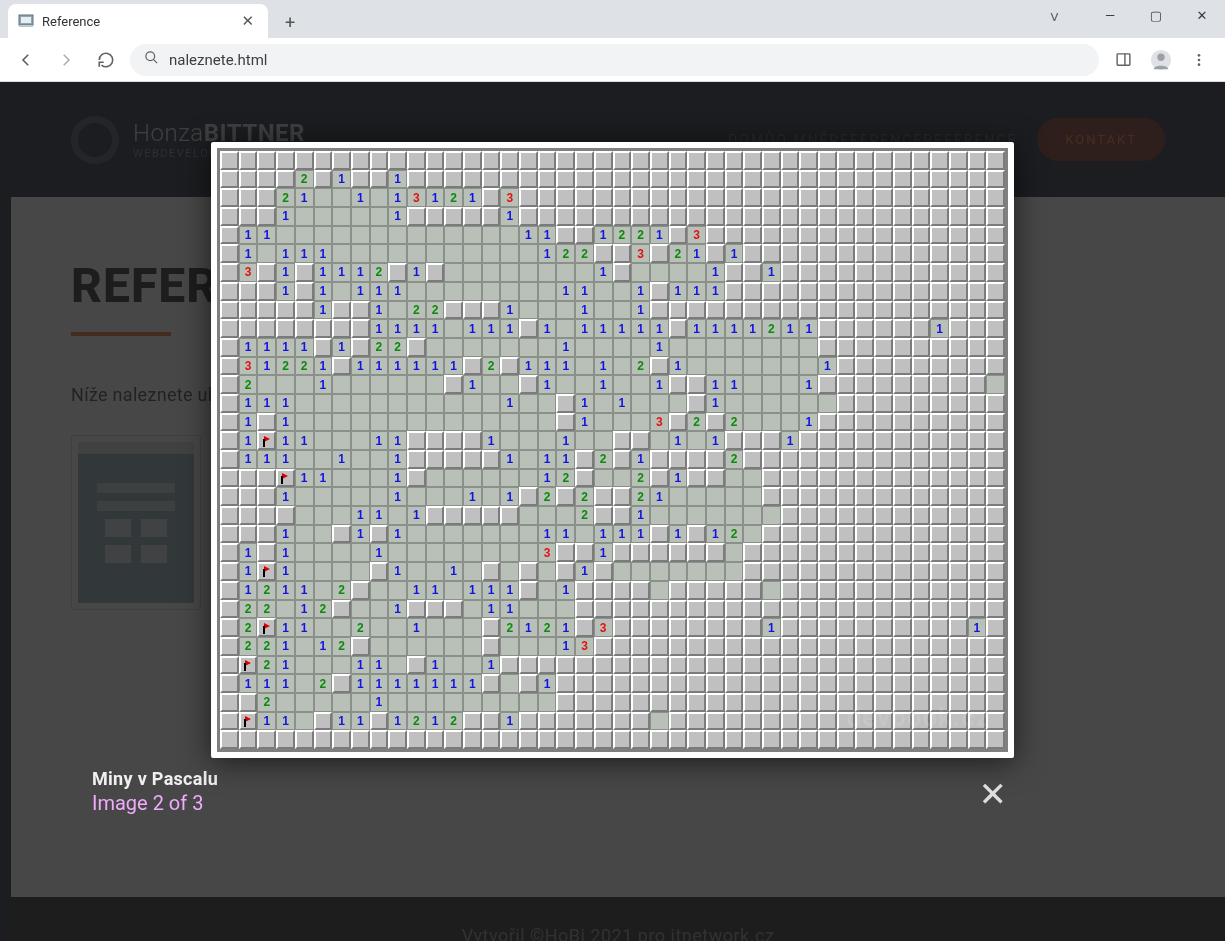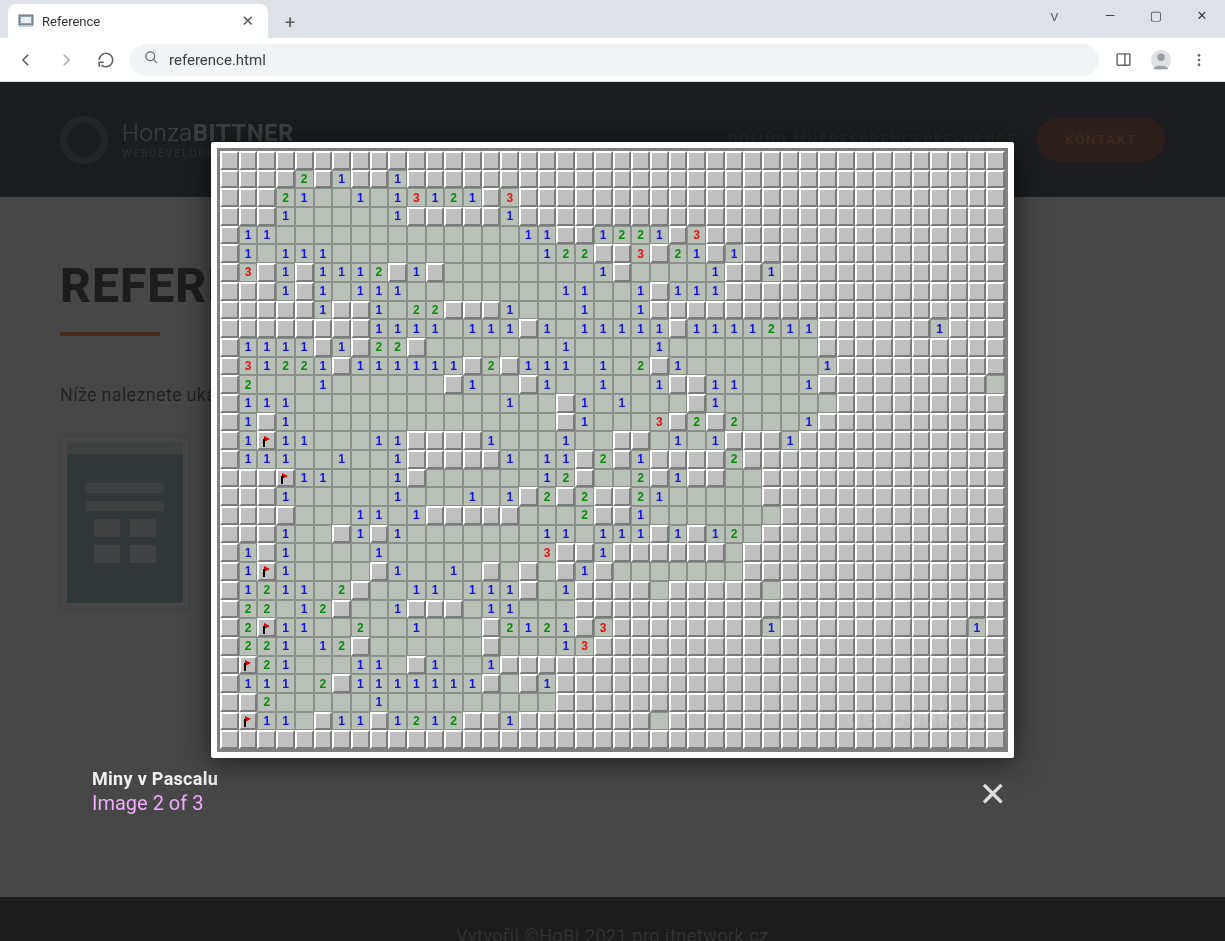--- a/index.html
+++ b/index.html
@@ -118,20 +118,21 @@
     display: flex;
     gap: 6px;
     align-items: center;
   }
   
   .page {
     flex: 1;
     position: relative;
     background: #0d1b2a;
     overflow: hidden;
+    padding-left: 11px;
   }
   .site-header {
     height: 115px;
     display: flex;
     align-items: center;
     padding: 0 60px;
     gap: 14px;
   }
   .logo-circle {
     width: 48px;
@@ -378,21 +379,21 @@
         <svg width="18" height="18" viewBox="0 0 24 24" fill="none" stroke="#5f6368" stroke-width="2.2">
           <path d="M3 12a9 9 0 1 1 3 6.7"></path>
           <path d="M3 21v-6h6"></path>
         </svg>
       </div>
     <div class="address-bar">
       <span><svg width="15" height="15" viewBox="0 0 24 24" fill="none" stroke="#5f6368" stroke-width="2">
             <circle cx="10" cy="10" r="7"></circle>
             <path d="M21 21l-6-6"></path>
           </svg></span>
-      <span>reference.html</span>
+      <span>naleznete.html</span>
     </div>
     <div class="right-icons">
       <div class="tool-icon">
           <svg width="17" height="17" viewBox="0 0 24 24" fill="none" stroke="#5f6368" stroke-width="2">
             <rect x="3" y="4" width="18" height="16" rx="1"></rect>
             <line x1="14" y1="4" x2="14" y2="20"></line>
           </svg>
         </div>
       <div class="tool-icon">
           <svg width="22" height="22" viewBox="0 0 24 24">

